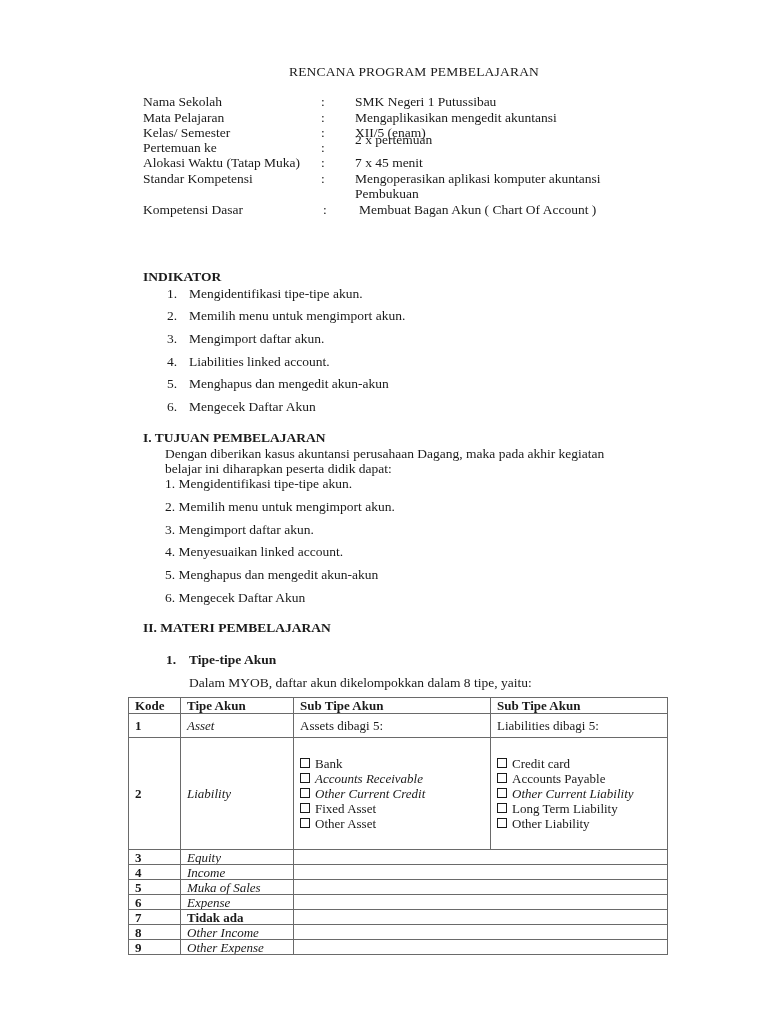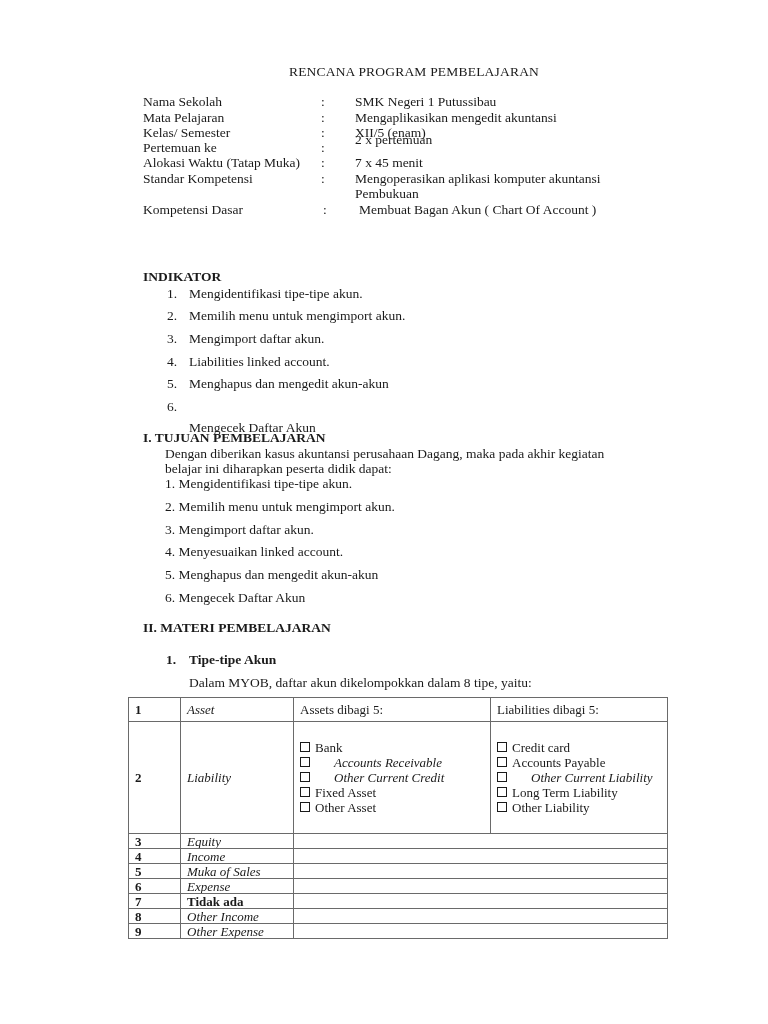--- a/index.html
+++ b/index.html
@@ -20,21 +20,21 @@
     .title {
       left: 0; width: 768px; top: 64px;
       text-align: center;
       font-size: 13.5px;
       letter-spacing: 0.2px;
     }
     .info-label { left: 113px; text-align: right; }
     .info-colon { left: 291px; }
     .info-value { left: 299px; margin-left: 26px; }
     .bold { font-weight: bold; }
-    .italic { font-style: italic; margin-left: 19px; }
+    .italic { font-style: italic; }
     .heading { font-weight: bold; font-size: 13.5px; }
 
     table.akun {
       position: absolute;
       left: 128px;
       top: 697px;
       border-collapse: collapse;
       font-size: 13px;
       table-layout: fixed;
       width: 539px;
@@ -113,21 +113,21 @@
   <div class="abs" style="left:137px;top:331px">3.</div>
   <div class="abs" style="left:159px;top:331px">Mengimport daftar akun.</div>
 
   <div class="abs" style="left:137px;top:354px">4.</div>
   <div class="abs" style="left:159px;top:354px">Liabilities linked account.</div>
 
   <div class="abs" style="left:137px;top:376px">5.</div>
   <div class="abs" style="left:159px;top:376px">Menghapus dan mengedit akun-akun</div>
 
   <div class="abs" style="left:137px;top:399px">6.</div>
-  <div class="abs" style="left:159px;top:420px">Mengecek Daftar Akun</div>
+  <div class="abs" style="left:159px;top:399px">Mengecek Daftar Akun</div>
 </div>
 
 <div>
   <div class="abs heading" style="left:113px;top:430px">I.  TUJUAN PEMBELAJARAN</div>
   <div class="abs" style="left:135px;top:446px">Dengan diberikan kasus akuntansi perusahaan Dagang, maka pada akhir kegiatan</div>
   <div class="abs" style="left:135px;top:461px">belajar ini diharapkan peserta didik dapat:</div>
   <div class="abs" style="left:135px;top:476px">1. Mengidentifikasi tipe-tipe akun.</div>
   <div class="abs" style="left:135px;top:499px">2. Memilih menu untuk mengimport akun.</div>
   <div class="abs" style="left:135px;top:522px">3. Mengimport daftar akun.</div>
   <div class="abs" style="left:135px;top:544px">4. Menyesuaikan linked account.</div>
@@ -143,20 +143,26 @@
 </div>
 
 <table class="akun">
   <colgroup>
     <col class="c1">
       <col class="c2">
       <col class="c3">
       <col class="c4">
   </colgroup>
   <tbody>
+      <tr class="hdr">
+    <td>Kode</td>
+    <td>Tipe Akun</td>
+    <td>Sub Tipe Akun</td>
+    <td>Sub Tipe Akun</td>
+  </tr>
   <tr class="r1">
     <td class="code">1</td>
     <td class="italic">Asset</td>
     <td>Assets dibagi 5:</td>
     <td>Liabilities dibagi 5:</td>
   </tr>
   <tr class="r2">
     <td class="code">2</td>
     <td class="italic">Liability</td>
     <td>

